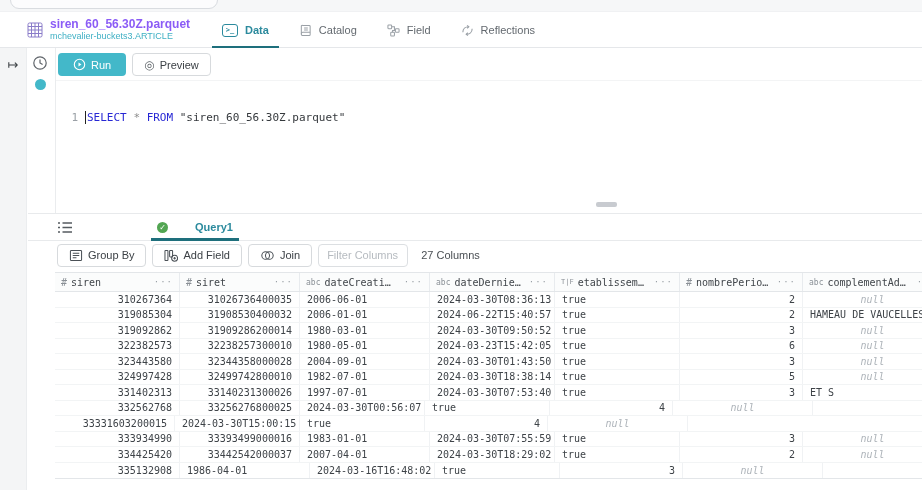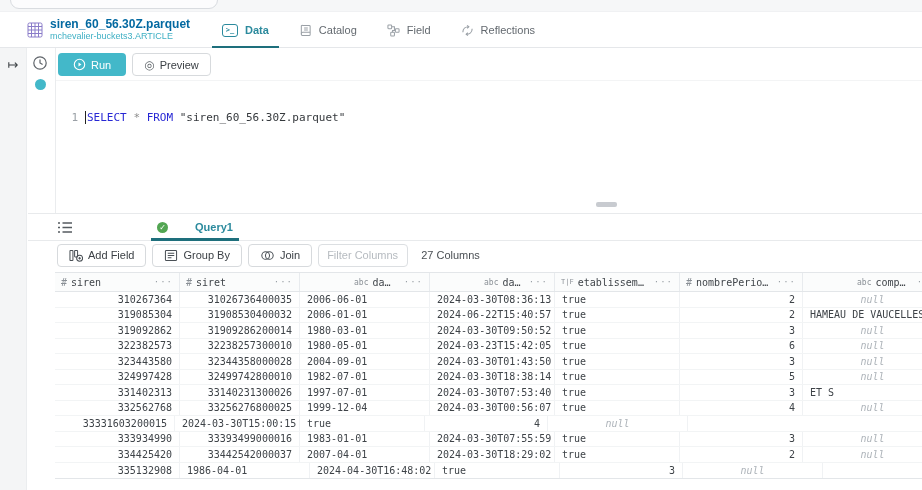--- a/index.html
+++ b/index.html
@@ -7,21 +7,21 @@
   .app { position:relative; width:922px; height:490px; overflow:hidden; background:#fff;
          font-family:"Liberation Sans", sans-serif; color:#3c4146; }
 
   
   .top-strip { position:absolute; left:0; top:0; width:922px; height:12px; background:#f6f7f8; overflow:hidden; border-bottom:1px solid #f0f1f3;}
   .tab-remnant { position:absolute; left:10px; top:-10px; width:208px; height:19px; background:#fcfcfd; border:1px solid #d9dce0; border-radius:9px; }
 
   
   .header { position:absolute; left:0; top:12px; width:922px; height:36px; background:#fff; border-bottom:1px solid #e5e7ea; }
   .file-block { position:absolute; left:27px; top:0; height:36px; display:flex; align-items:center; gap:7px; }
-  .file-title { font-size:12px; font-weight:bold; color:#0369a1; line-height:13px;}
+  .file-title { font-size:12px; font-weight:bold; color:#8b5cf6; line-height:13px;}
   .file-subtitle { font-size:9px; color:#3fb0c4; line-height:11px; }
   .tabs { position:absolute; left:222px; top:0; height:36px; display:flex; gap:30px; }
   .tab { position:relative; display:flex; align-items:center; gap:7px; height:100%; font-size:11px; color:#63696f; cursor:pointer; }
   .tab svg, .tab .term-icon { color:#9aa0a6; }
   .tab.active { color:#2b8a9d; font-weight:bold; }
   .tab.active svg, .tab.active .term-icon { color:#2b8a9d; }
   .tab.active::after { content:""; position:absolute; left:-10px; right:-10px; bottom:-1px; height:3px; background:#1e6f7c; }
   .term-icon { display:inline-flex; align-items:center; justify-content:center; width:16px; height:13px;
                border:1.4px solid currentColor; border-radius:3px; font:bold 7px "DejaVu Sans Mono", monospace; letter-spacing:0; }
 
@@ -62,21 +62,21 @@
 
   
   .table { position:absolute; left:55px; top:272px; width:867px; overflow:hidden; }
   .t-head { display:flex; height:20px; border-top:1px solid #e3e6e9; border-bottom:1px solid #e3e6e9; background:#fbfcfc; width:890px;}
   .h-cell { flex:none; display:flex; align-items:center; gap:4px; padding:0 6px; border-right:1px solid #e8ebee;
             font:10px "DejaVu Sans Mono", monospace; color:#40454a; overflow:hidden; cursor:pointer;}
   .h-name { white-space:nowrap; overflow:hidden; text-overflow:ellipsis; }
   .h-dots { margin-left:auto; color:#9aa0a6; font-size:9px; letter-spacing:1px; padding-left:4px; }
   .ti { color:#8a9096; flex:none; }
   .ti-number { font-size:10px; }
-  .ti-text { font-size:8px;margin-left:48px; }
+  .ti-text { font-size:8px; }
   .ti-boolean { font-size:7px; }
   .t-body { border-bottom:1px solid #e3e6e9; width:890px;}
   .t-row { display:flex; height:15.5px; border-bottom:1px solid #f2f4f5; }
   .t-row:last-child { border-bottom:none; }
   .c { flex:none; display:flex; align-items:center; padding:0 7px; border-right:1px solid #f0f2f4;
        font:10px "DejaVu Sans Mono", monospace; color:#3e4348; white-space:nowrap; overflow:hidden; }
   .c.right { justify-content:flex-end; }
   .c.null-val { justify-content:center; color:#adb3b9; font-style:italic; }
 </style>
 </head>
@@ -180,33 +180,33 @@
     </span>
     <div class="query-tab">
       <span class="check-circle">✓</span>
       <span class="query-label">Query1</span>
     </div>
   </div>
 
   <div class="results-toolbar">
     <div class="btn btn-outline">
       <svg width="14" height="13" viewBox="0 0 15 14" fill="none" stroke="#4a5056" stroke-width="1.1">
+        <rect x="1.5" y="1.5" width="12" height="11" rx="1"></rect>
+          <path d="M4 4.5h7M4 7h7M4 9.5h4"></path>
+      </svg>
+      <span>Group By</span>
+    </div>
+    <div class="btn btn-outline">
+      <svg width="14" height="13" viewBox="0 0 15 14" fill="none" stroke="#4a5056" stroke-width="1.1">
         <rect x="1" y="1.5" width="3.2" height="11" rx="0.6"></rect>
           <rect x="6" y="1.5" width="3.2" height="7" rx="0.6"></rect>
         <circle cx="11.4" cy="10" r="3.2"></circle>
           <path d="M11.4 8.6v2.8M10 10h2.8"></path>
       </svg>
       <span>Add Field</span>
-    </div>
-    <div class="btn btn-outline">
-      <svg width="14" height="13" viewBox="0 0 15 14" fill="none" stroke="#4a5056" stroke-width="1.1">
-        <rect x="1.5" y="1.5" width="12" height="11" rx="1"></rect>
-          <path d="M4 4.5h7M4 7h7M4 9.5h4"></path>
-      </svg>
-      <span>Group By</span>
     </div>
     <div class="btn btn-outline">
       <svg width="15" height="11" viewBox="0 0 16 12" fill="none" stroke="#4a5056" stroke-width="1.1">
         <circle cx="6" cy="6" r="4.2"></circle>
           <circle cx="10" cy="6" r="4.2"></circle>
       </svg>
       <span>Join</span>
     </div>
     <input class="filter-input" type="text" placeholder="Filter Columns" style="">
     <span class="columns-count">27 Columns</span>
@@ -310,21 +310,20 @@
           <div class="c right" style="width: 120px;">33140231300026</div>
           <div class="c" style="width: 130px;">1997-07-01</div>
           <div class="c" style="width: 125px;">2024-03-30T07:53:40</div>
           <div class="c" style="width: 125px;">true</div>
           <div class="c right" style="width: 123px;">3</div>
           <div class="c" style="width: 140px;">ET S</div>
         </div>
         <div class="t-row">
           <div class="c right" style="width: 125px;">332562768</div>
           <div class="c right" style="width: 120px;">33256276800025</div>
-          <div class="c" style="width: 130px;">1999-12-04</div>
           <div class="c" style="width: 125px;">2024-03-30T00:56:07</div>
           <div class="c" style="width: 125px;">true</div>
           <div class="c right" style="width: 123px;">4</div>
           <div class="c null-val" style="width: 140px;">null</div>
         </div>
         <div class="t-row">
           <div class="c right" style="width: 120px;">33331603200015</div>
           <div class="c" style="width: 125px;">2024-03-30T15:00:15</div>
           <div class="c" style="width: 125px;">true</div>
           <div class="c right" style="width: 123px;">4</div>
@@ -344,21 +343,21 @@
           <div class="c right" style="width: 120px; text-align: right;">33442542000037</div>
           <div class="c" style="width: 130px;">2007-04-01</div>
           <div class="c" style="width: 125px;">2024-03-30T18:29:02</div>
           <div class="c" style="width: 125px;">true</div>
           <div class="c right" style="width: 123px;">2</div>
           <div class="c null-val" style="width: 140px;">null</div>
         </div>
         <div class="t-row">
           <div class="c right" style="width: 125px;">335132908</div>
           <div class="c" style="width: 130px;">1986-04-01</div>
-          <div class="c" style="width: 125px;">2024-04-30T16:48:02</div>
+          <div class="c" style="width: 125px;">2024-03-16T16:48:02</div>
           <div class="c" style="width: 125px;">true</div>
           <div class="c right" style="width: 123px;">3</div>
           <div class="c null-val" style="width: 140px;">null</div>
         </div>
       </div>
   </div>
 
 </div>
 
 </body></html>

